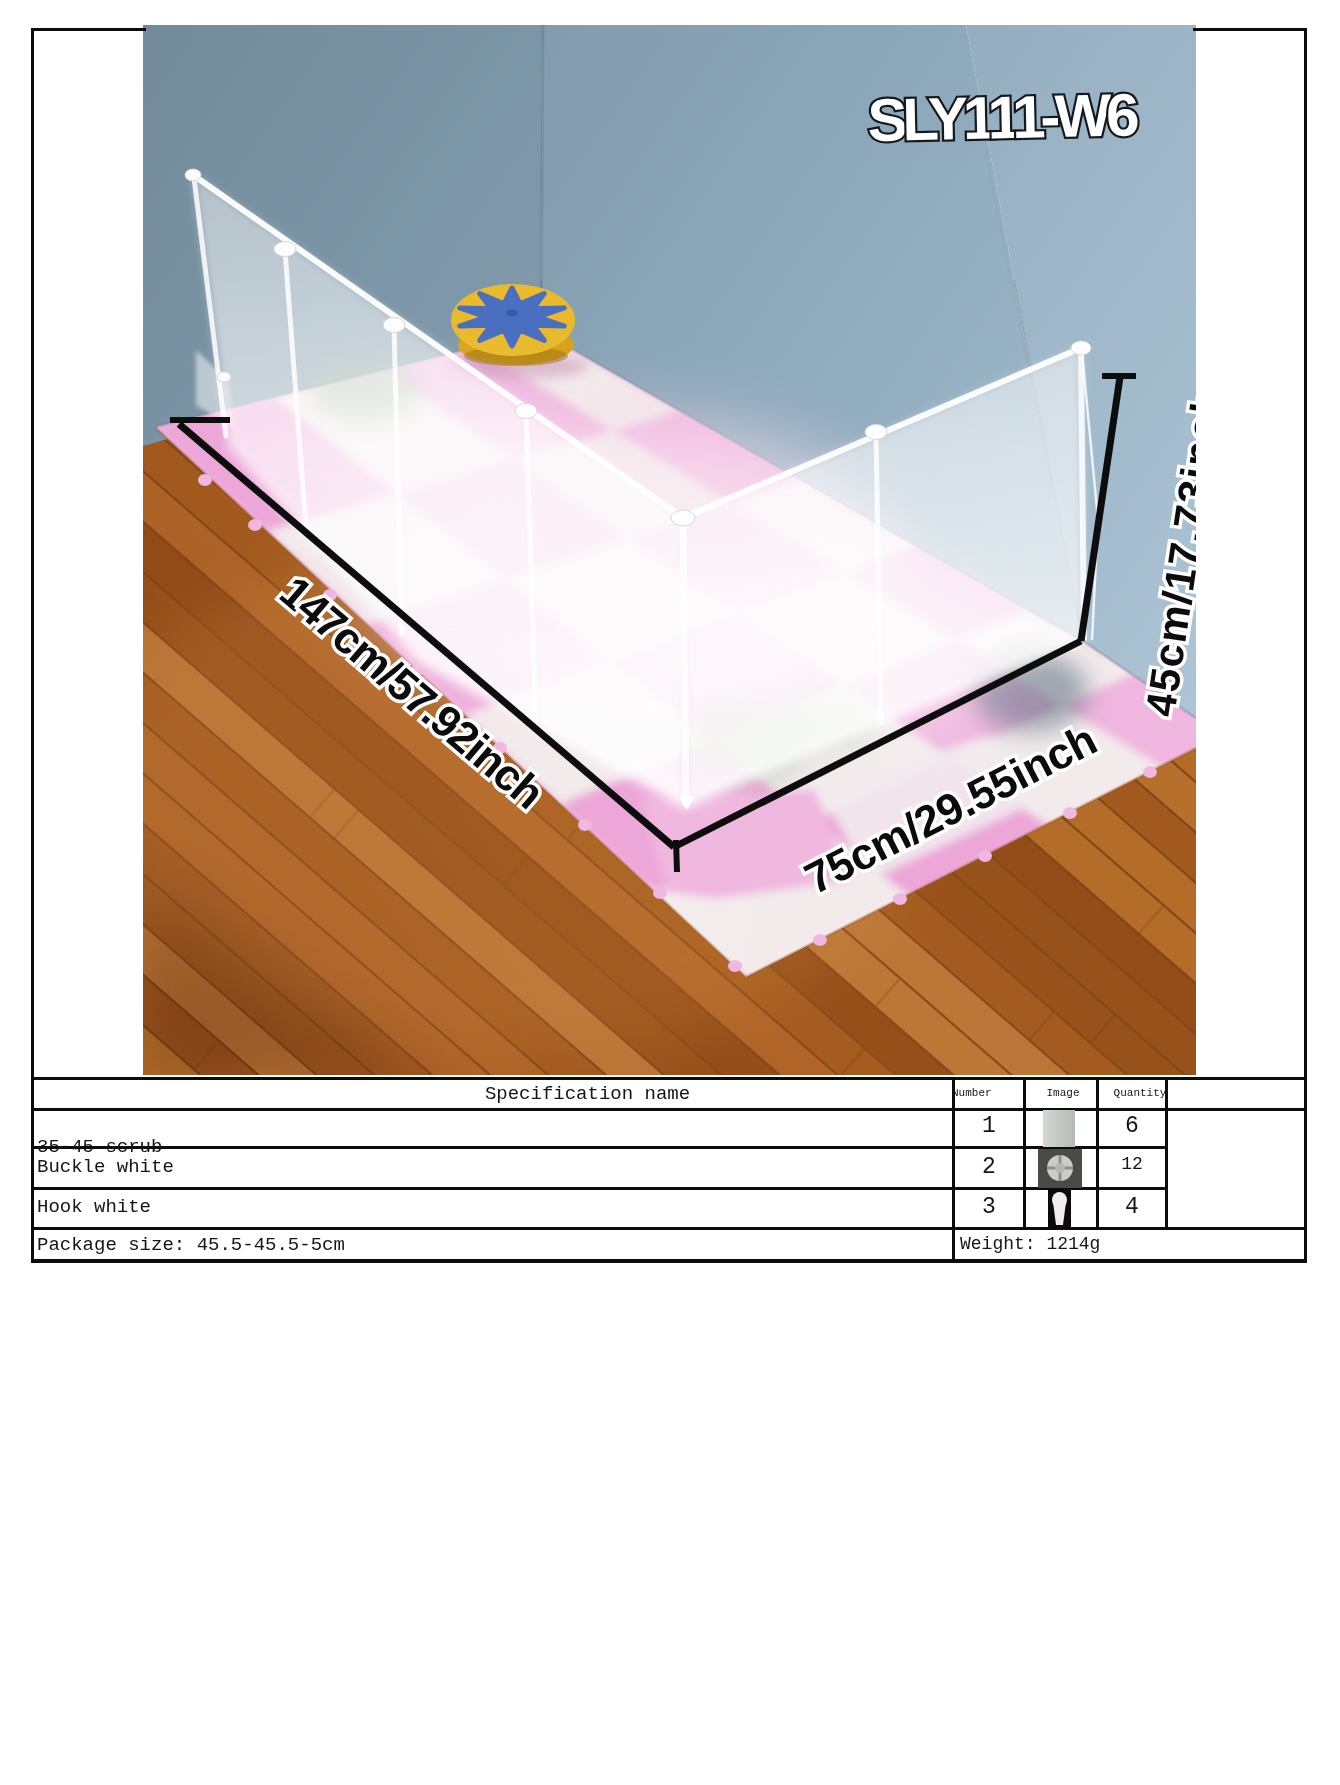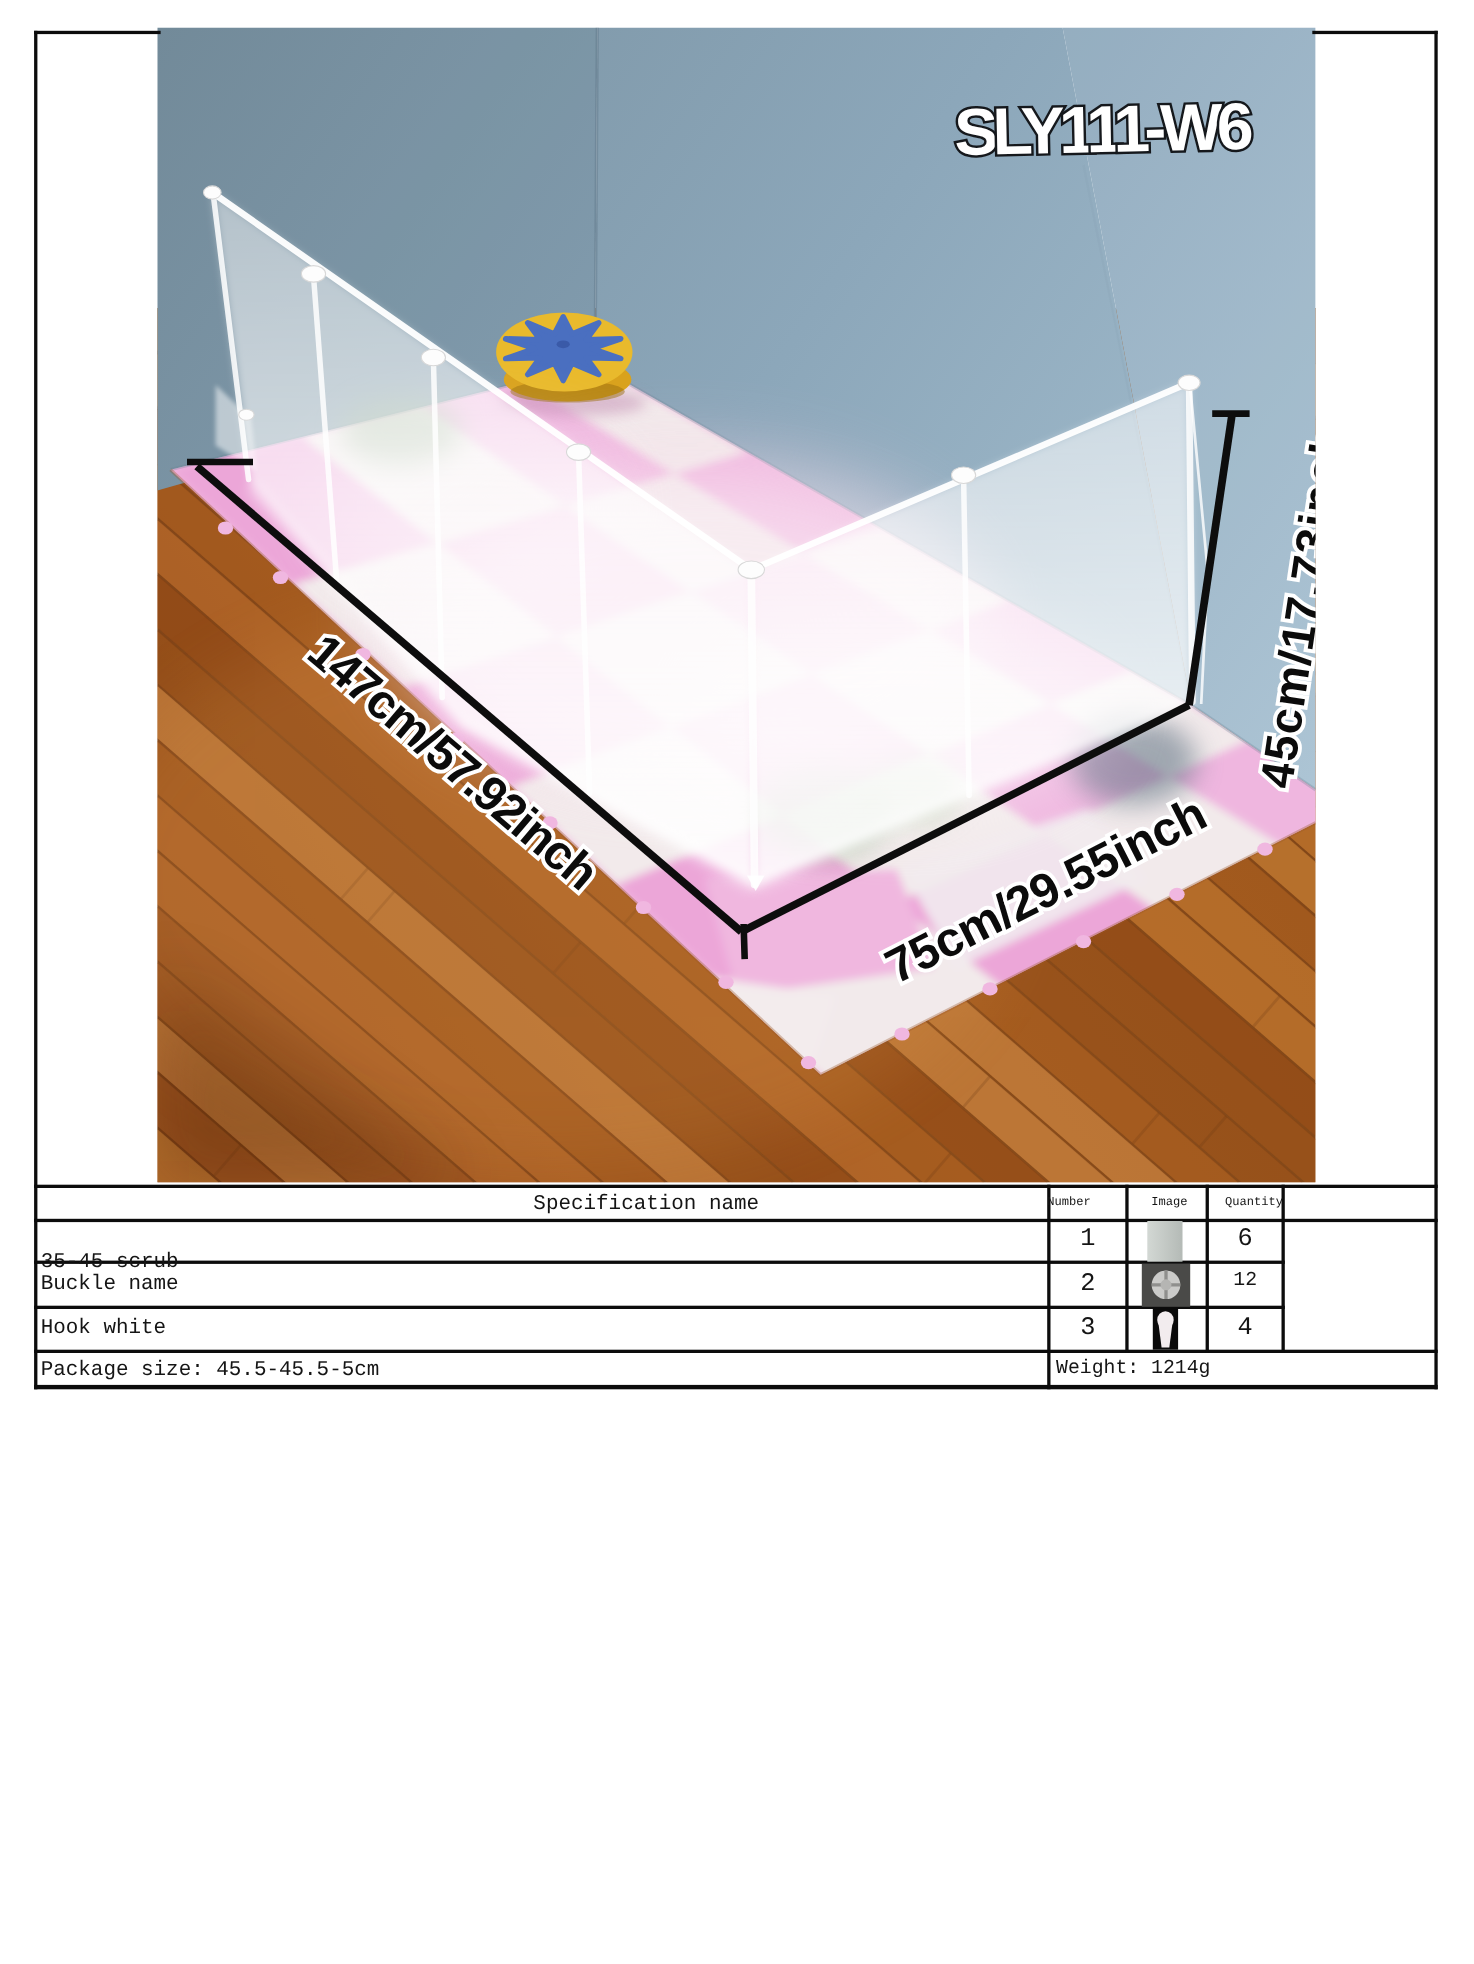--- a/index.html
+++ b/index.html
@@ -541,21 +541,21 @@
 <div class="t" style="left:1096px;top:1087px;width:88px;text-align:center;font-size:11px;">Quantity</div>
 
 <div class="t" style="left:37px;top:1116px;font-size:19px;margin-top:20px;">35-45 scrub</div>
 
 <div class="t" style="left:952px;top:1113px;width:74px;text-align:center;font-size:23px;">1</div>
 
 <div style="position:absolute;left:1043px;top:1110px;width:32px;height:37px;background:linear-gradient(90deg,#d3d8d4,#b4bab6);"></div>
 
 <div class="t" style="left:1096px;top:1113px;width:72px;text-align:center;font-size:23px;">6</div>
 
-<div class="t" style="left:37px;top:1156px;font-size:19px;">Buckle name</div>
+<div class="t" style="left:37px;top:1156px;font-size:19px;">Buckle white</div>
 
 <div class="t" style="left:952px;top:1154px;width:74px;text-align:center;font-size:23px;">2</div>
 
 <div style="position:absolute;left:1038px;top:1149px;width:44px;height:39px;background:#4a4a48;"></div>
 <svg style="position:absolute;left:1038px;top:1149px;" width="44" height="39">
 <circle cx="22" cy="19" r="13" fill="#cbcbc9"></circle>
     <line x1="9" y1="19" x2="35" y2="19" stroke="#8f8f8d" stroke-width="3"></line>
     <line x1="22" y1="6" x2="22" y2="32" stroke="#8f8f8d" stroke-width="3"></line>
     <circle cx="22" cy="19" r="5" fill="#b5b5b3"></circle>
 </svg>

